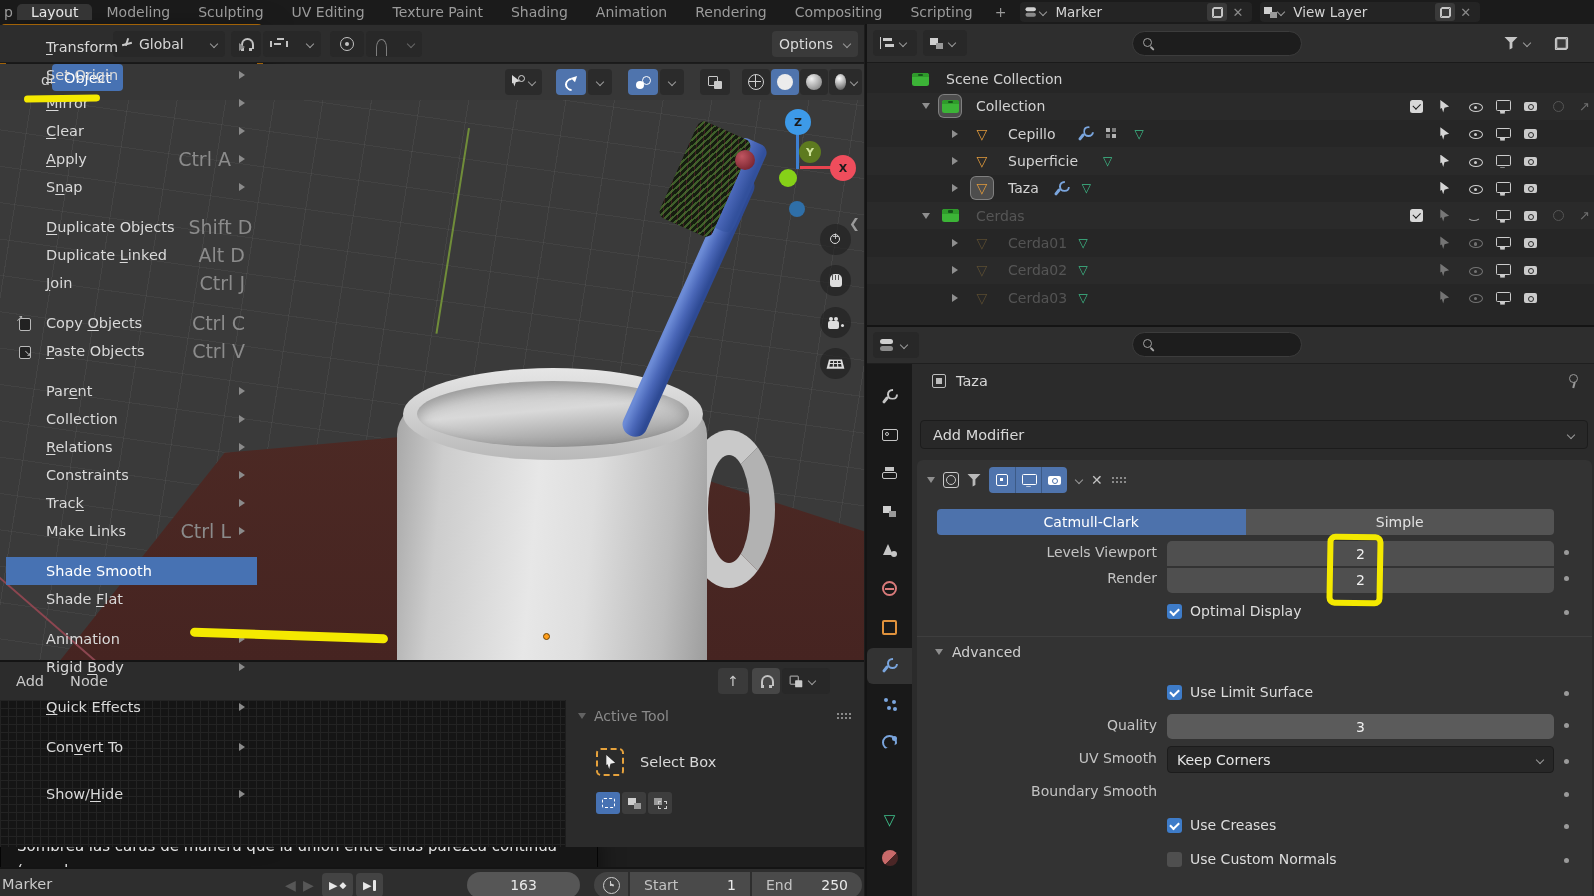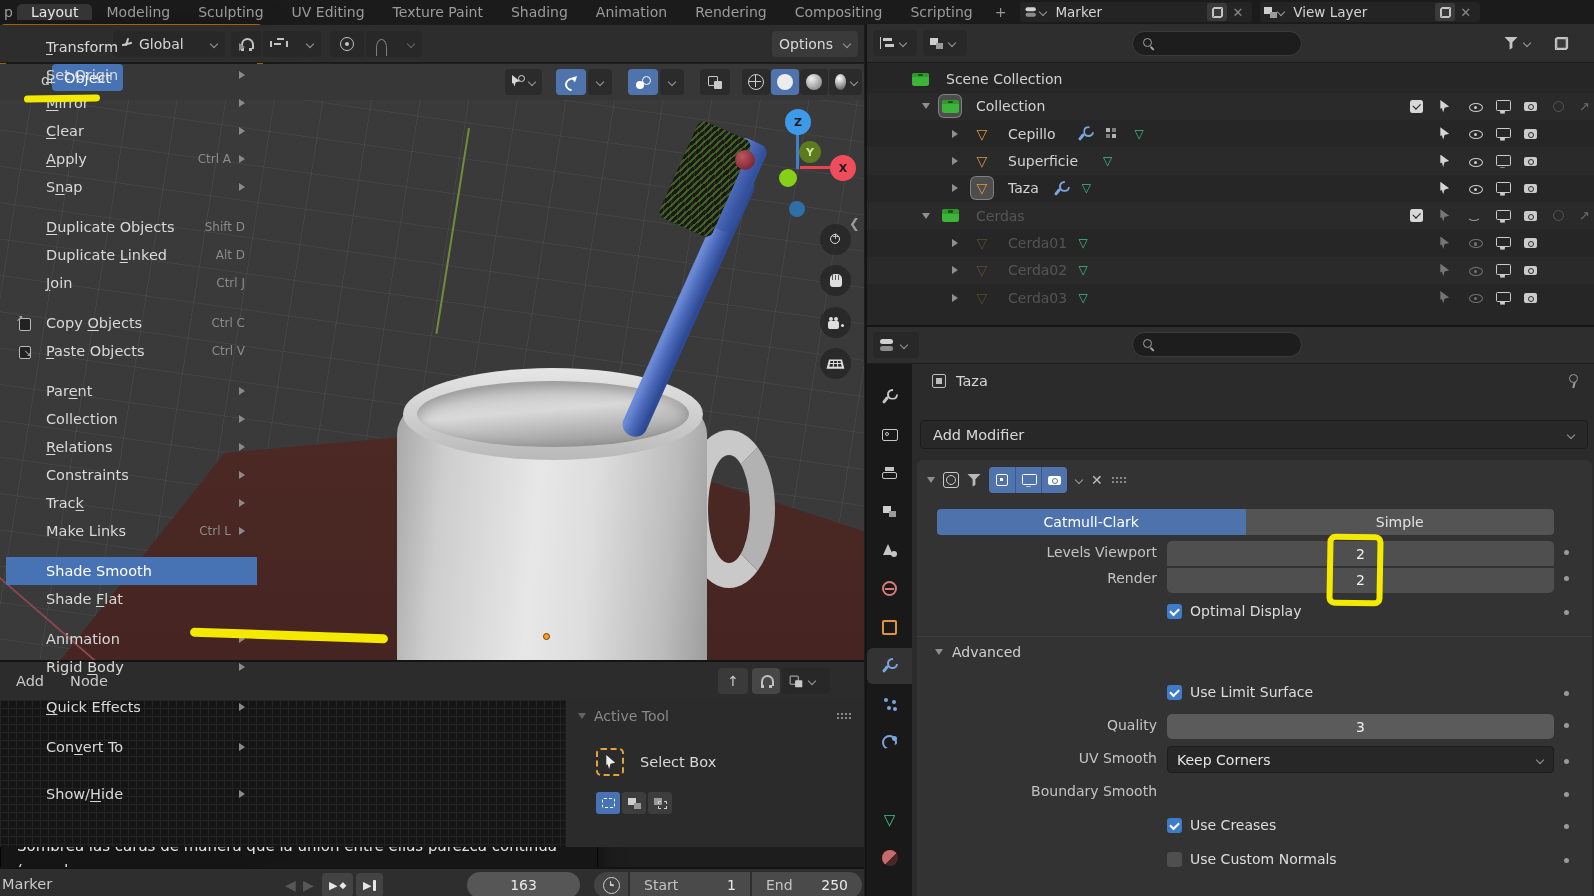--- a/index.html
+++ b/index.html
@@ -105,21 +105,21 @@
   .ic-movcam{width:15px;height:12px;}
   .ic-movcam::before{content:"";position:absolute;left:0;top:4px;width:11px;height:8px;background:#dedede;border-radius:2px;}
   .ic-movcam::after{content:"";position:absolute;left:0.5px;top:0;width:4px;height:4px;border-radius:50%;background:#dedede;box-shadow:5px 0 #dedede,11.5px 6.5px 0 -0.5px #dedede;}
   .ic-gridp{width:15px;height:11px;transform:perspective(20px) rotateX(35deg);border:1.4px solid #dedede;
     background-image:linear-gradient(90deg,#dedede 1px,transparent 1px),linear-gradient(#dedede 1px,transparent 1px);background-size:4px 4px;}
   #vp-collapse{left:849px;top:116px;color:#9a9a9a;font-size:13px;}
 
   
   #objmenu{left:55px;top:99px;width:263px;height:797px;background:rgba(24,24,24,.95);border:6px solid #a16207;border-radius:5px 5px 0 0;box-shadow:0 10px 30px rgba(0,0,0,.55);z-index:40;padding-top:3px;overflow:hidden;}
   .mi{height:28px;display:flex;align-items:center;padding:0 12px 0 40px;color:#d9d9d9;font-size:14.5px;position:relative;white-space:nowrap;}
-  .mi .sc{margin-left:auto;color:#8b8b8b;font-size:12px;padding-left:14px;}
+  .mi .sc{margin-left:auto;color:#8b8b8b;font-size:19px;padding-left:14px;}
   .mi .sub{margin-left:auto;}
   .mi .sc + .sub{margin-left:8px;}
   .mi.hl{background:#4772b3;color:#ffffff;}
   .mi.dis{color:#6a6a6a;}
   .mi .u{text-decoration:underline;text-underline-offset:2px;}
   .msep{height:0;border-top:1px solid #2e2e2e;margin:5px 1px 6px 1px;}
   .ic-subarrow{width:0;height:0;border-left:6px solid #8b8b8b;border-top:4px solid transparent;border-bottom:4px solid transparent;}
   .mi-icon{position:absolute;left:13px;top:7px;}
   .ic-clipboard{width:13px;height:14px;}
   .ic-clipboard::before{content:"";position:absolute;left:0;top:2px;width:10px;height:11px;border:1.5px solid #b9b9b9;border-radius:2px;background:#222;}

